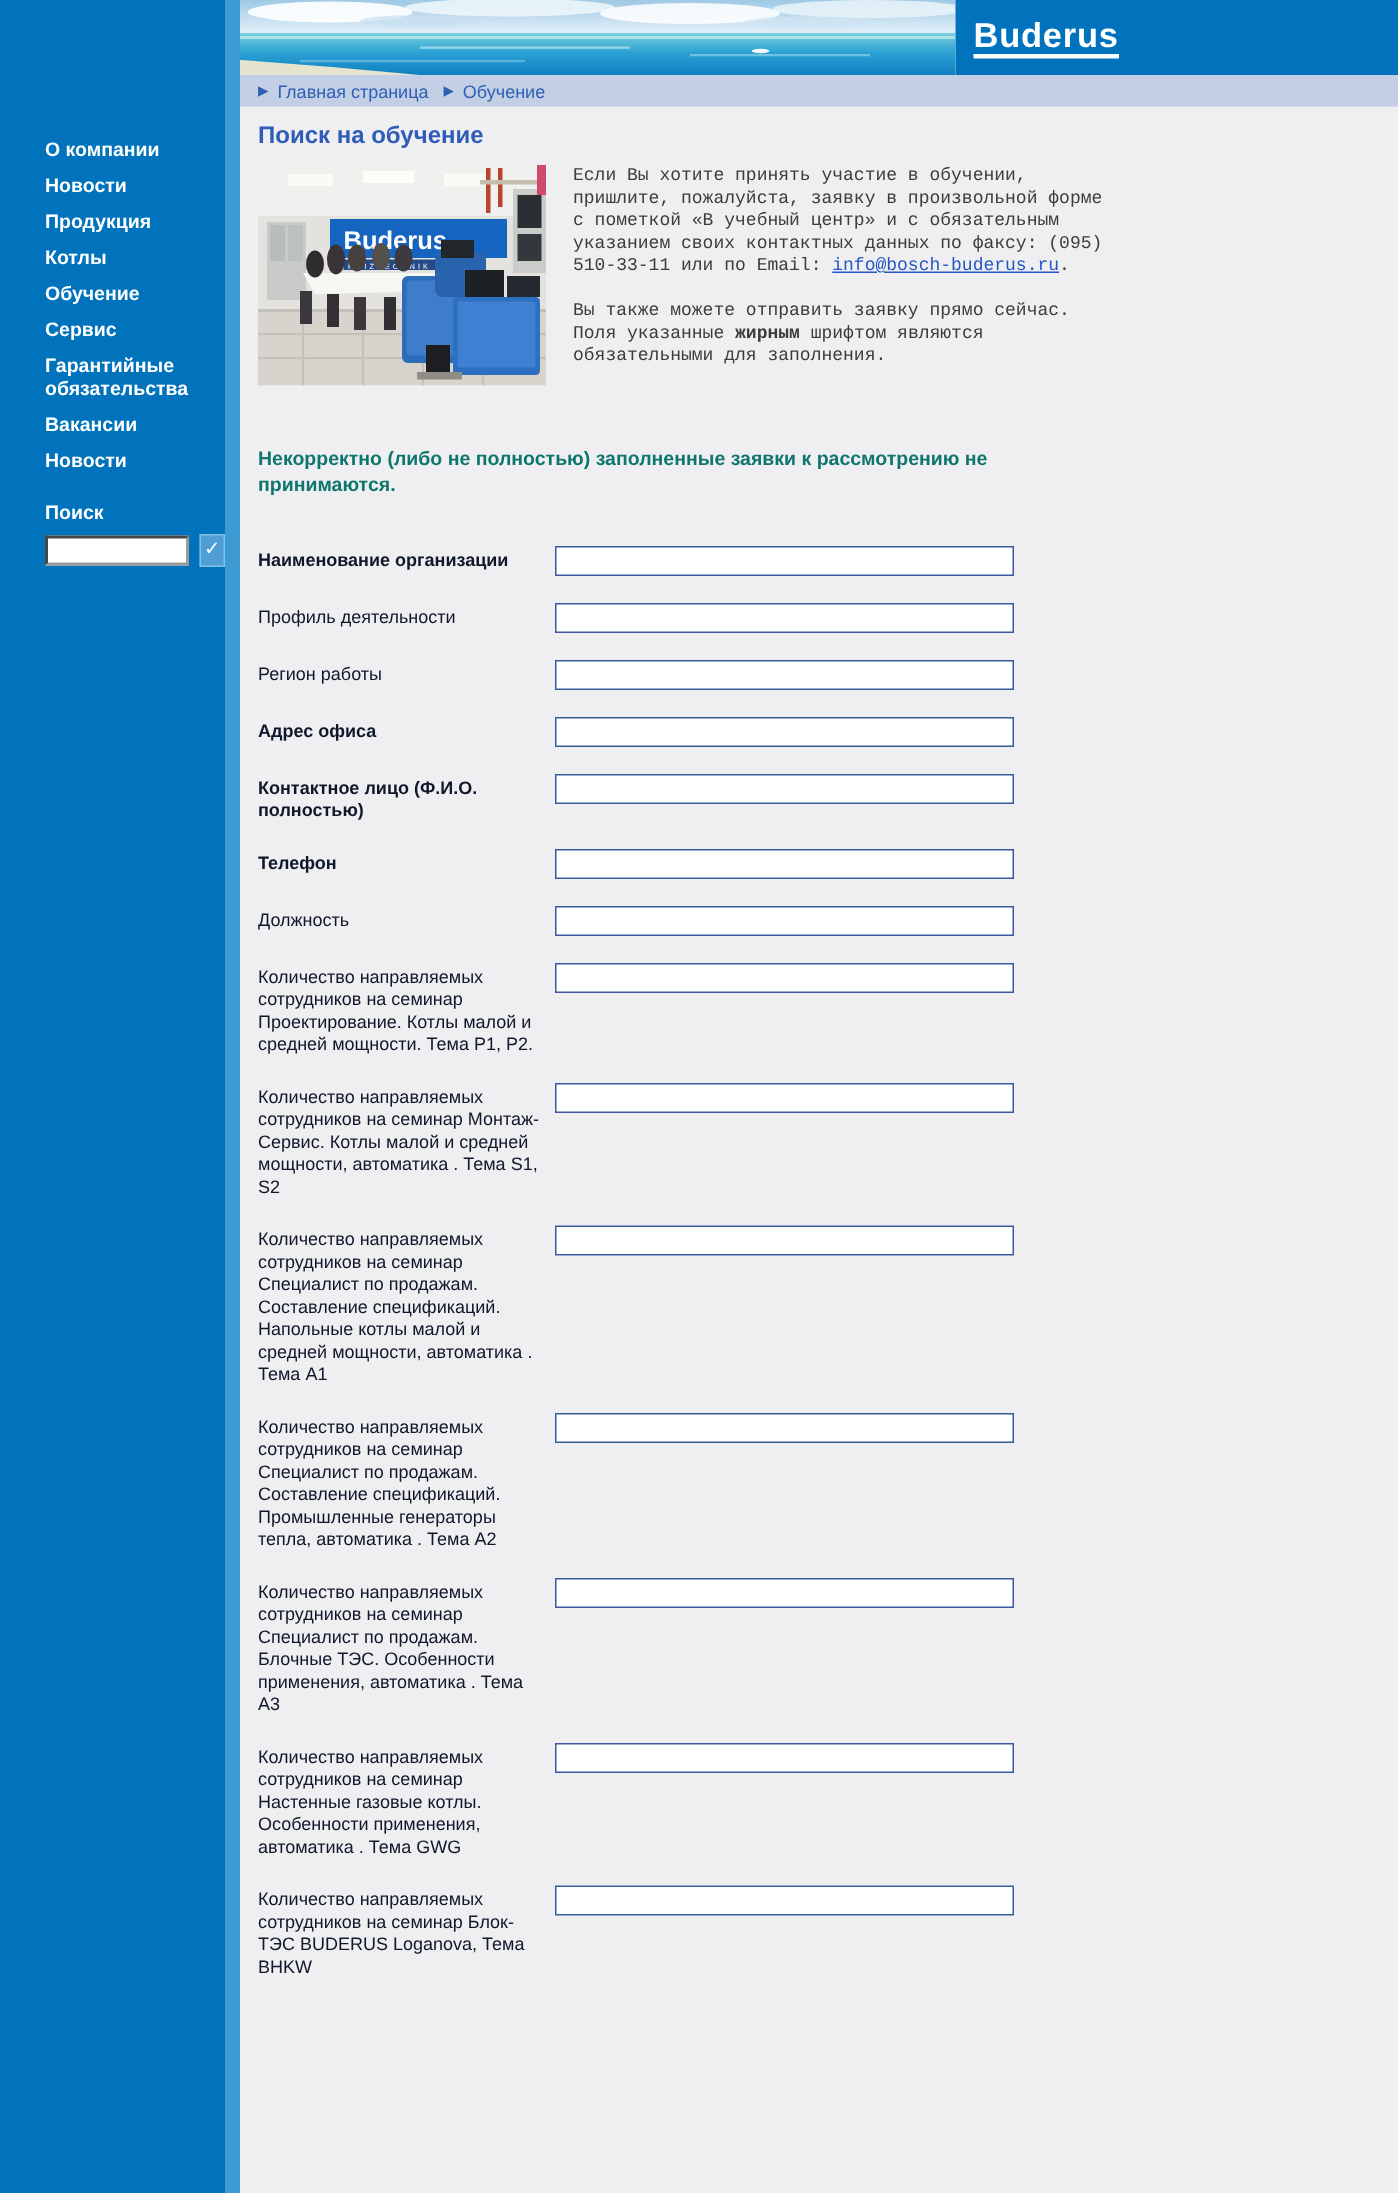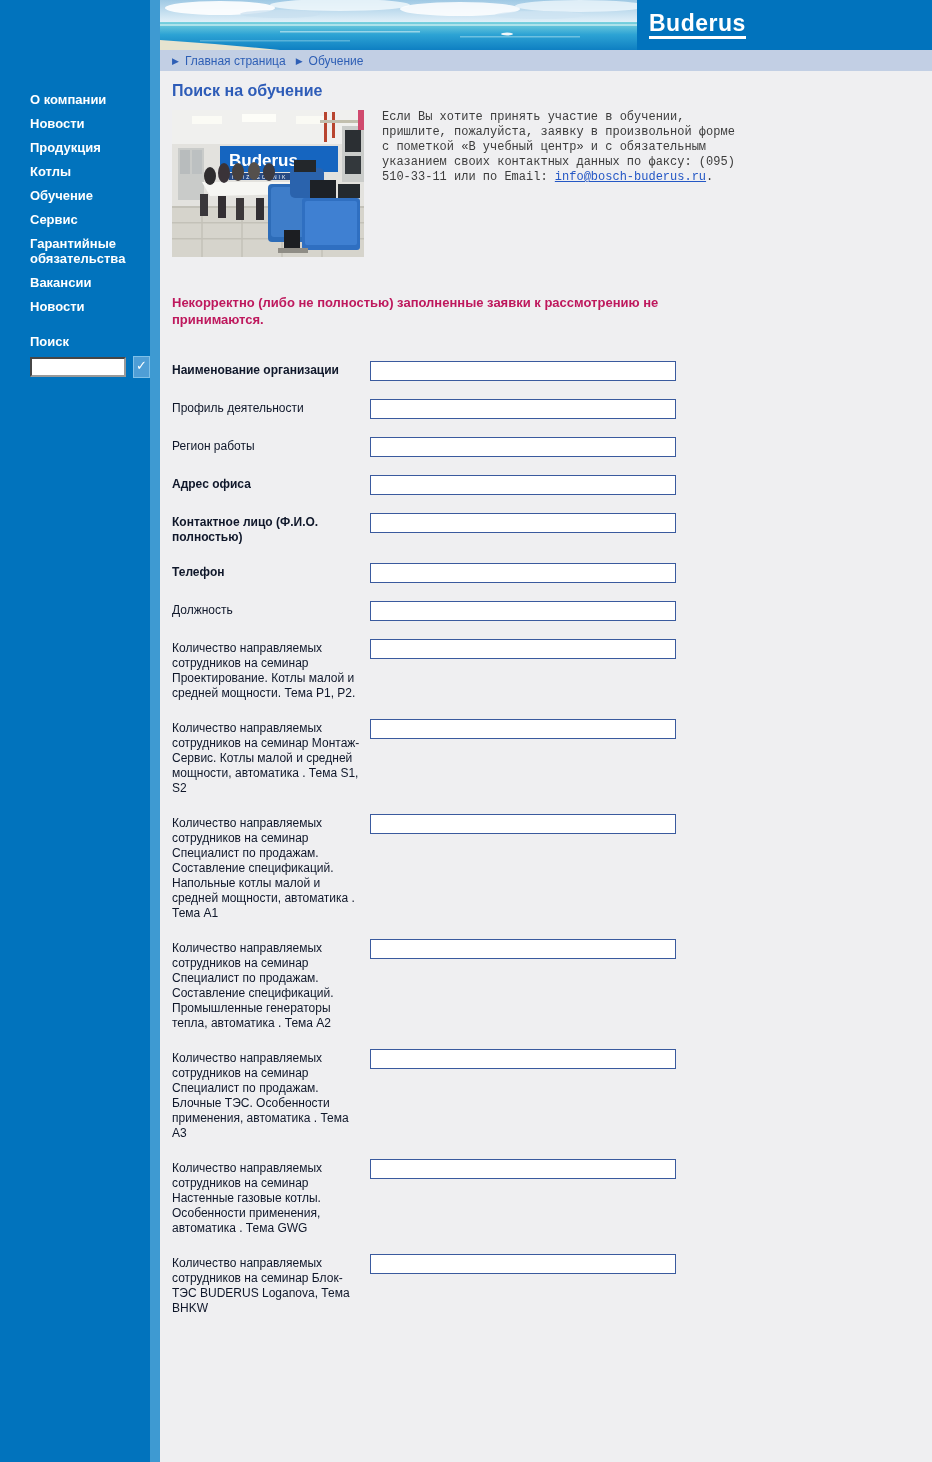--- a/index.html
+++ b/index.html
@@ -43,21 +43,21 @@
   .bc-arrow{font-size:9px;margin-right:6px;color:#2e5fb5;}
   .bc-link{margin-right:10px;cursor:pointer;}
   
   .content{position:absolute;left:160px;top:71px;width:772px;padding:11px 0 0 12px;box-sizing:border-box;}
   .page-title{font-size:16px;font-weight:bold;color:#2e5cb8;margin:0 0 10px 0;}
   .intro{display:flex;margin-bottom:37px;}
   .photo{width:192px;height:147px;flex:none;}
   .intro-text{width:358px;margin-left:18px;font-size:12px;line-height:15px;color:#3c3c3c;}
   .intro-text p{margin:0 0 15px 0;font-family:Liberation Mono, monospace;}
   .email-link{color:#2457c5;text-decoration:underline;cursor:pointer;}
-  .warning{font-size:13px;line-height:17px;font-weight:bold;color:#be185d;width:515px;margin-bottom:33px;}
+  .warning{font-size:13px;line-height:17px;font-weight:bold;color:#0f766e;width:515px;margin-bottom:33px;}
   
   .form-row{display:flex;align-items:flex-start;margin-bottom:18px;}
   .form-label{
     flex:0 0 192px;padding-right:6px;font-size:12px;line-height:15px;color:#0f172a;padding-top:2px;
   }
   .form-label.bold{font-weight:bold;}
   .form-input{
     width:298px;height:16px;border:1px solid #3a5a9e;background:#fff;
     font-size:12px;padding:1px 3px;outline:none;flex:none;
   }
@@ -178,20 +178,21 @@
         <rect x="170" y="16" width="22" height="56" fill="#caccca"></rect>
         <rect x="173" y="20" width="16" height="22" fill="#2b2f33"></rect>
         <rect x="173" y="46" width="16" height="18" fill="#33383c"></rect>
         <path d="M152,2 h3 v30 h-3 z M160,2 h3 v26 h-3 z" fill="#b8452f"></path>
         <path d="M148,10 h44 v3 h-44 z" fill="#c2bfae"></path>
         <rect x="186" y="0" width="6" height="20" fill="#d04a6e"></rect>
       </svg>
     </div>
     <div class="intro-text">
       <p><span>Если Вы хотите принять участие в обучении, пришлите, пожалуйста, заявку в произвольной форме с пометкой «В учебный центр» и с обязательным указанием своих контактных данных по факсу: (095) 510-33-11 или по Email: </span><span class="email-link">info@bosch-buderus.ru</span><span>.</span></p>
+      <p><span>Вы также можете отправить заявку прямо сейчас. Поля указанные </span><b>жирным</b><span> шрифтом являются обязательными для заполнения.</span></p>
     </div>
   </div>
 
   <div class="warning">Некорректно (либо не полностью) заполненные заявки к рассмотрению не принимаются.</div>
 
   <div id="form-rows">
       <div class="form-row">
         <div class="form-label bold">Наименование организации</div>
         <input type="text" class="form-input" style="">
       </div>

